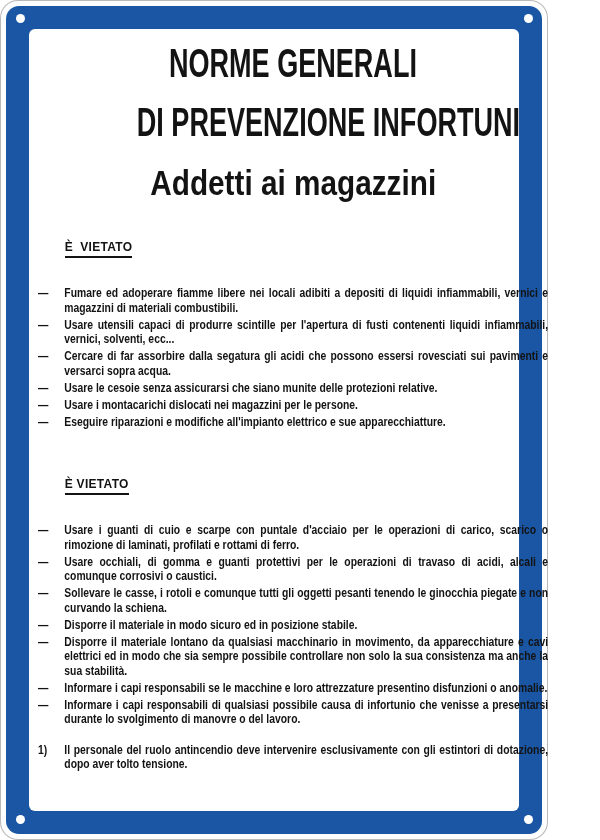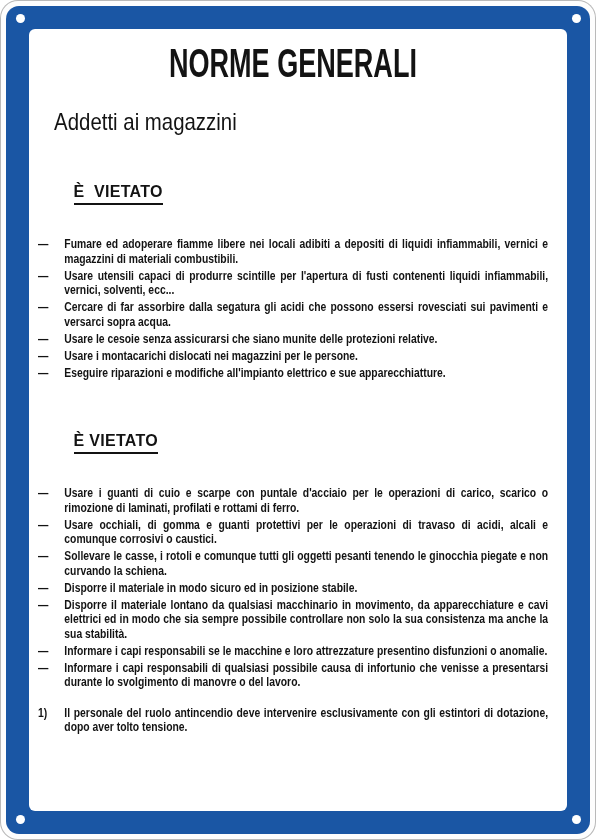--- a/index.html
+++ b/index.html
@@ -4,21 +4,21 @@
 <style>
   html, body {
     margin: 0;
     padding: 0;
     background: #ffffff;
     overflow: hidden;
     font-family: "Liberation Sans", sans-serif;
   }
   .plate {
     position: relative;
-    width: 596px;
+    width: 548px;
     height: 840px;
     background: #fdfdfd;
     border-radius: 18px;
     box-shadow: inset 0 0 0 1px #b9b9b9;
     overflow: hidden;
   }
   .blue-band {
     position: absolute;
     inset: 6px;
     background: #1a56a4;
@@ -49,40 +49,40 @@
     width: 510px;
     color: #131313;
   }
   .title-line {
     text-align: center;
     font-weight: bold;
     letter-spacing: 0px;
   }
   .title-1 { font-size: 41px; line-height: 57px; margin-top: 6px; }
   .title-2 { font-size: 41px; line-height: 61px; }
-  .subtitle { font-size: 24px; line-height: 60px; text-align: left; font-weight: normal; }
+  .subtitle { font-size: 35px; line-height: 60px; text-align: center; font-weight: bold; }
   .squeeze-title {
     display: inline-block;
     transform: scaleX(0.66);
     transform-origin: center;
     white-space: nowrap;
   }
   .squeeze-subtitle {
     display: inline-block;
     transform: scaleX(0.85);
     transform-origin: center;
     white-space: nowrap;
   }
 
   .section.vietato  { margin-top: 13px; }
   .section.obbligo  { margin-top: 34px; }
   .section.incendio { margin-top: 16px; }
 
   .section-heading {
-    font-size: 16px;
+    font-size: 12px;
     font-weight: bold;
     margin-bottom: 14px;
     white-space: pre-wrap;
   }
   .section-heading .underline {
     display: inline-block;
     border-bottom: 2px solid #131313;
     padding-bottom: 2px;
     letter-spacing: 0.3px;
   }
@@ -109,20 +109,23 @@
   <div class="screw tl"></div>
   <div class="screw tr"></div>
   <div class="screw bl"></div>
   <div class="screw br"></div>
 
   <div class="content">
 
     <div class="title-line title-1">
       <span class="squeeze-title">NORME GENERALI</span>
     </div>
+    <div class="title-line title-2">
+      <span class="squeeze-title">DI PREVENZIONE INFORTUNI</span>
+    </div>
     <div class="subtitle">
       <span class="squeeze-subtitle">Addetti ai magazzini</span>
     </div>
 
     <div class="section vietato">
       <div class="section-heading">
         <span class="underline">È  VIETATO</span>
       </div>
       <div class="items">
         <div class="item">

